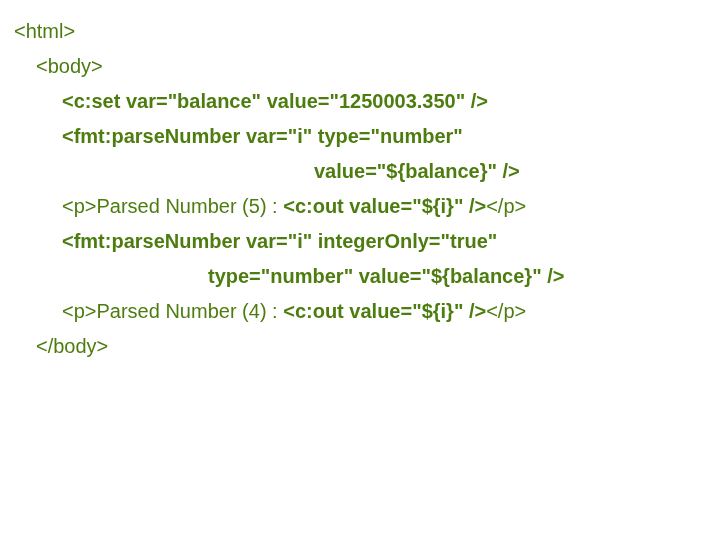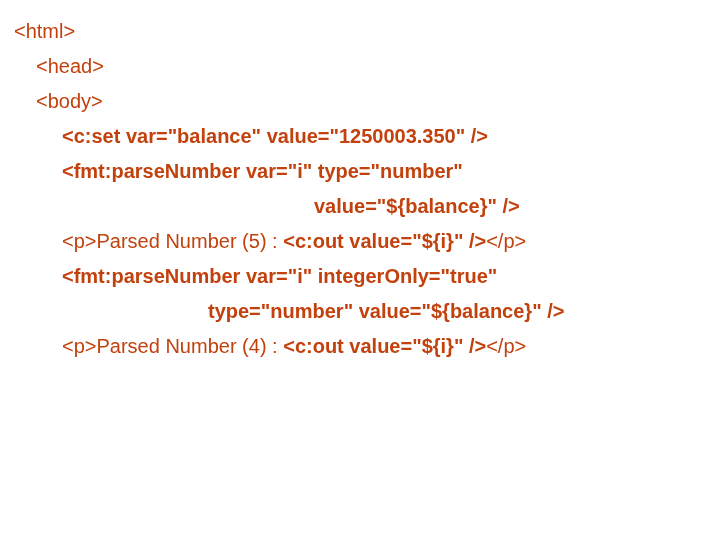--- a/index.html
+++ b/index.html
@@ -7,53 +7,53 @@
     padding: 0;
     width: 720px;
     height: 540px;
     background: #ffffff;
     font-family: Arial, Helvetica, sans-serif;
     font-size: 20px;
     line-height: 1.75;
   }
   .page {
     padding: 14px 14px 14px 14px;
-    color: #c2410c;
+    color: #4d7c0f;
   }
   .line {
     white-space: pre;
   }
   .ind1 { padding-left: 22px; }
   .ind2 { padding-left: 48px; }
   .ind-attr1 { padding-left: 300px; }
   .ind-attr2 { padding-left: 194px; }
   b { font-weight: bold; }
 </style>
 </head>
 <body>
 
 <div class="page">
 
   <div class="line"><span>&lt;html&gt;</span></div>
 
-  <div class="line ind1"><span>&lt;head&gt;</span></div>
 
 
   <div class="line ind1"><span>&lt;body&gt;</span></div>
 
 
   <div class="line ind2"><b>&lt;c:set var="balance" value="1250003.350" /&gt;</b></div>
 
   <div class="line ind2"><b>&lt;fmt:parseNumber var="i" type="number"</b></div>
 
   <div class="line ind-attr1"><b>value="${balance}" /&gt;</b></div>
 
   <div class="line ind2"><span>&lt;p&gt;</span><span>Parsed Number (5) : </span><b>&lt;c:out value="${i}" /&gt;</b><span>&lt;/p&gt;</span></div>
 
   <div class="line ind2"><b>&lt;fmt:parseNumber var="i" integerOnly="true"</b></div>
 
   <div class="line ind-attr2"><b>type="number" value="${balance}" /&gt;</b></div>
 
   <div class="line ind2"><span>&lt;p&gt;</span><span>Parsed Number (4) : </span><b>&lt;c:out value="${i}" /&gt;</b><span>&lt;/p&gt;</span></div>
 
+  <div class="line ind1"><span>&lt;/body&gt;</span></div>
 
 
 </div>
 
 </body></html>

